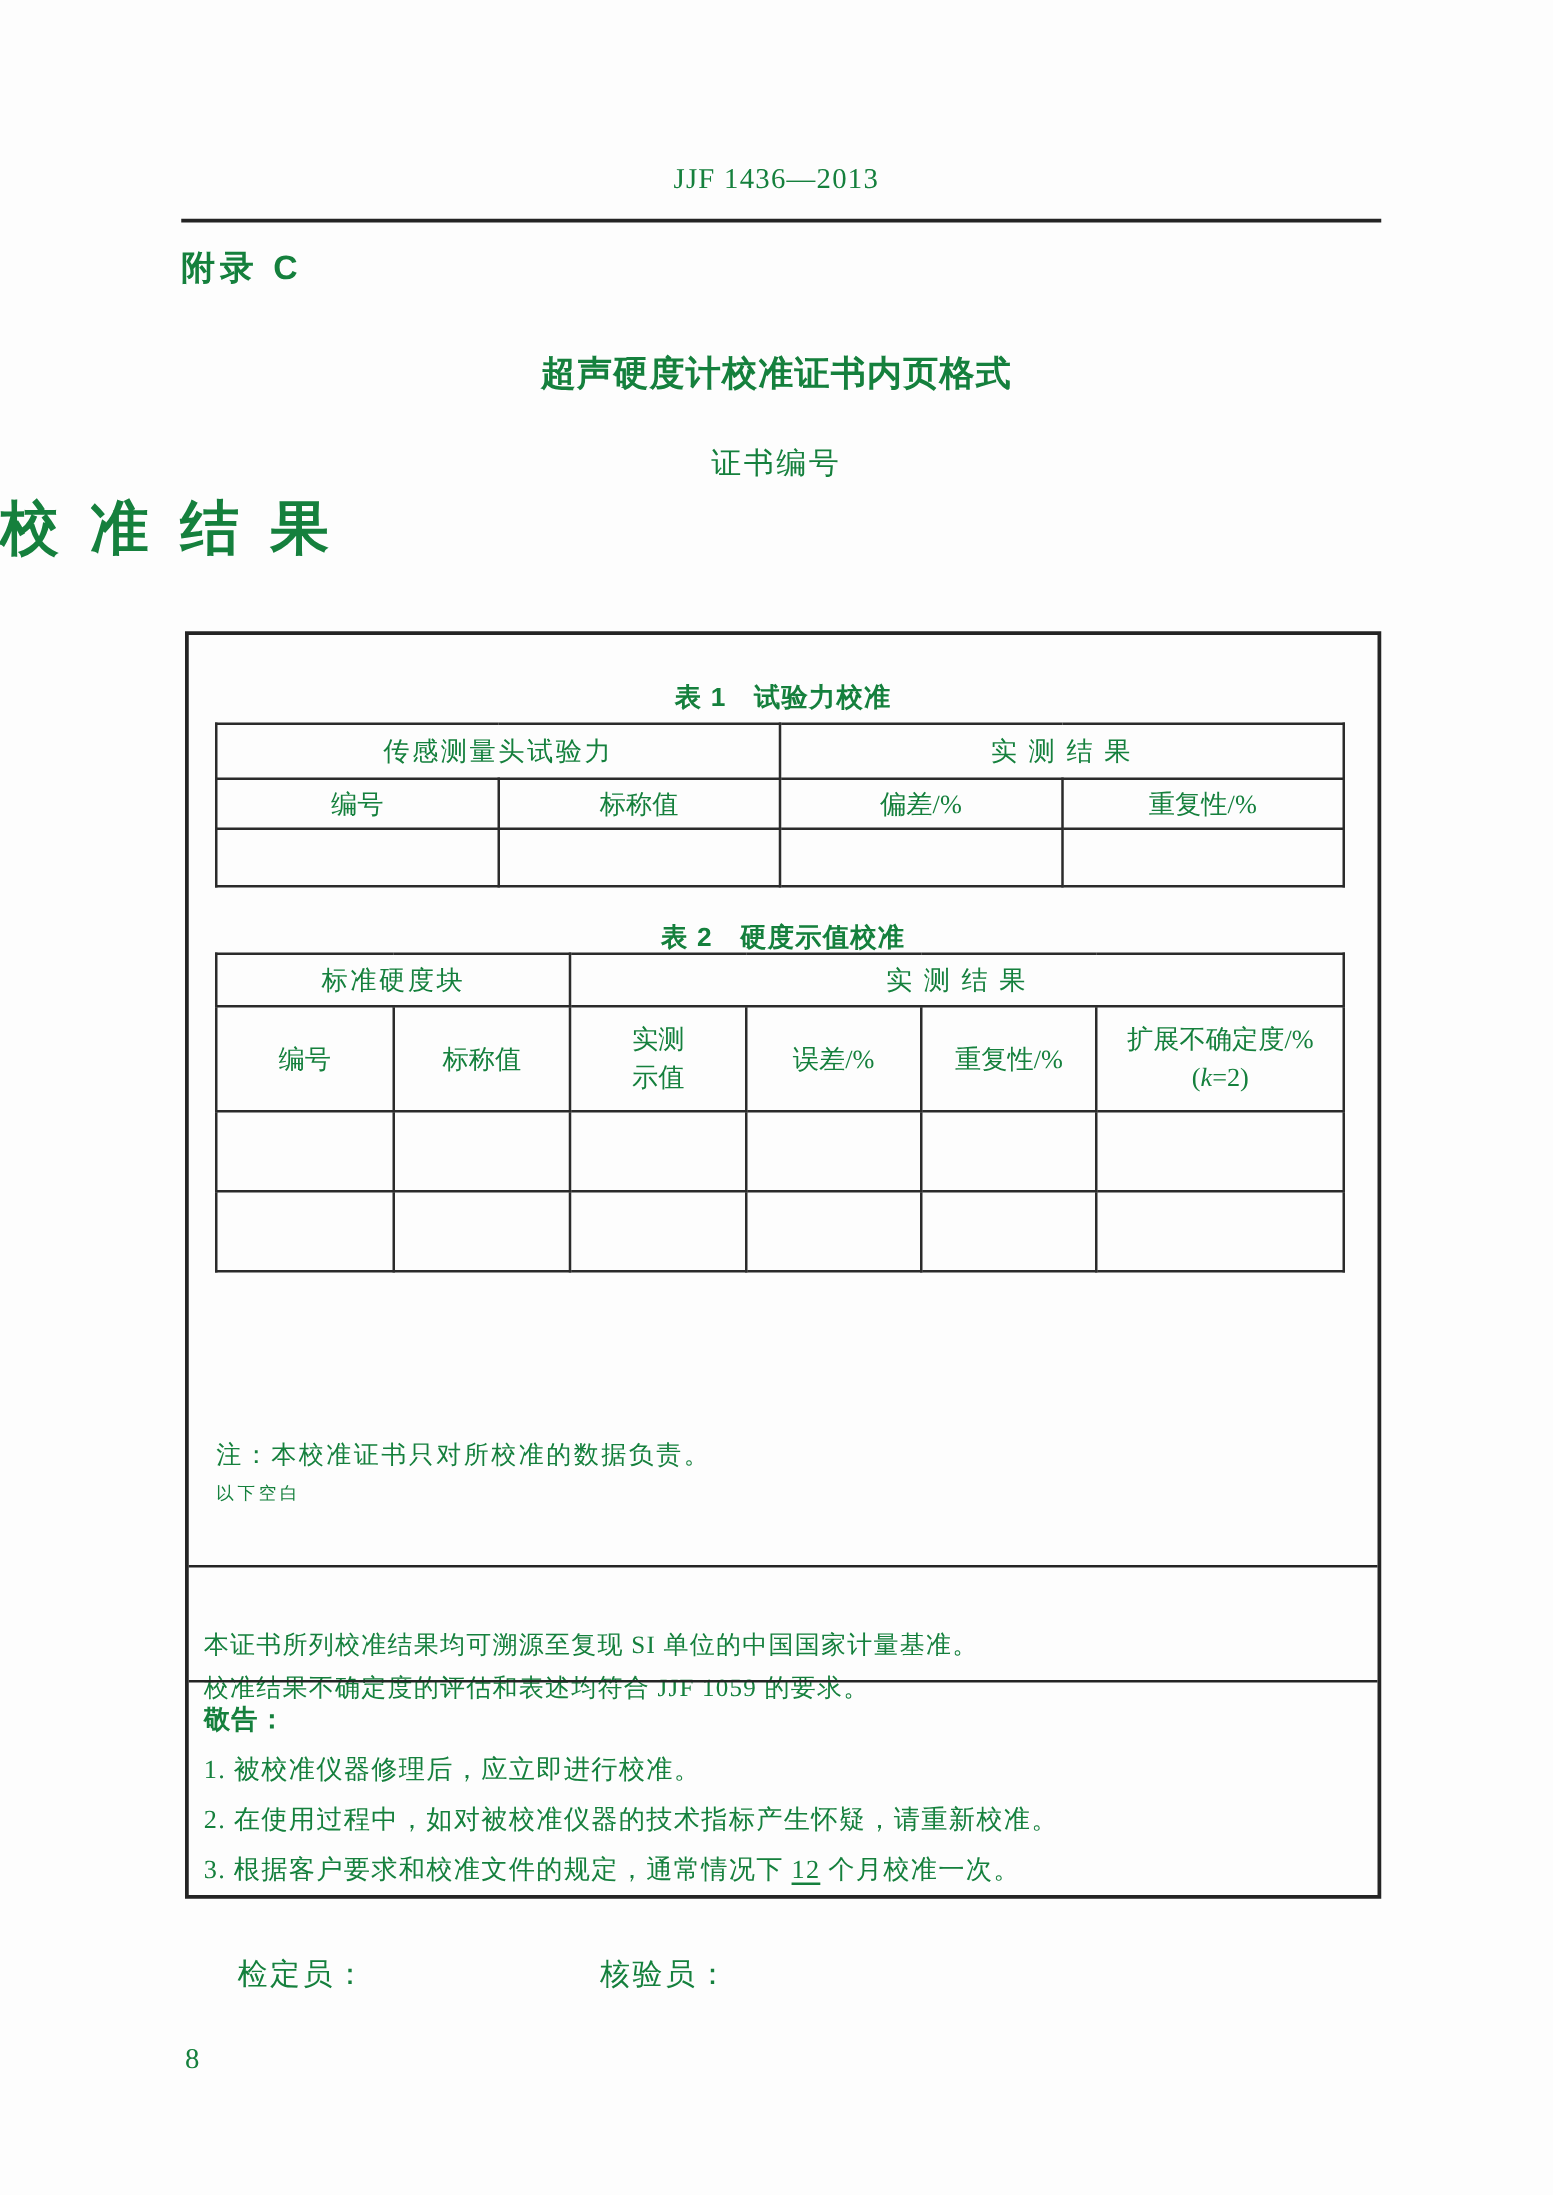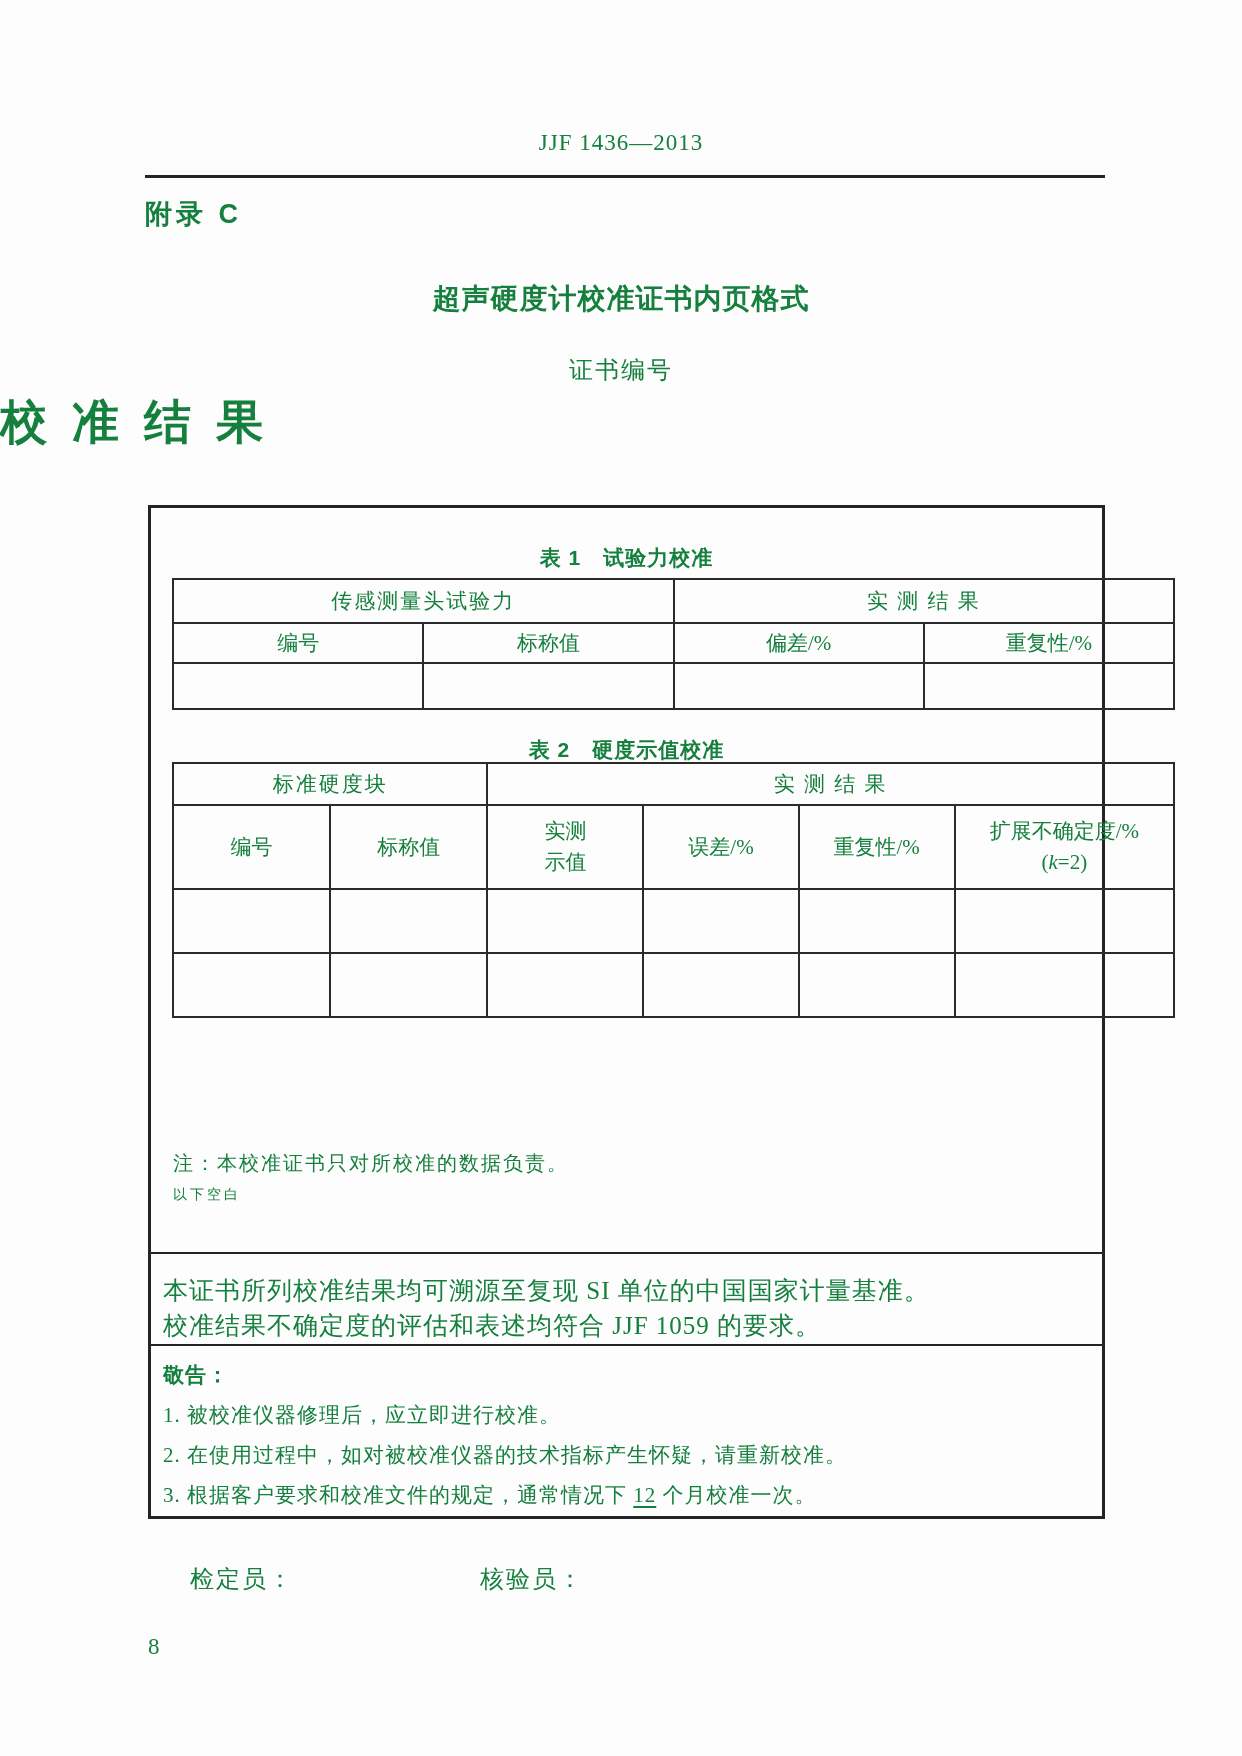--- a/index.html
+++ b/index.html
@@ -22,21 +22,21 @@
   .cert-no{left:0;top:354px;width:100%;text-align:center;font-size:24px;letter-spacing:2px;}
   .main-title{left:0;top:391px;width:100%;text-align:left;font-family:"Liberation Sans","DejaVu Sans",sans-serif;font-weight:bold;font-size:47px;letter-spacing:6px;}
 
   
   .box{left:148px;top:505px;width:957px;height:1014px;border:3px solid #242424;box-sizing:border-box;}
 
   .t-caption{left:0;width:100%;text-align:center;font-family:"Liberation Sans","DejaVu Sans",sans-serif;font-weight:bold;font-size:21px;letter-spacing:1px;}
   .cap1{top:36px;}
   .cap2{top:228px;}
 
-  .tbl{position:absolute;left:21px;width:1003px;border-collapse:collapse;table-layout:fixed;}
+  .tbl{position:absolute;left:21px;width:904px;border-collapse:collapse;table-layout:fixed;}
   .tbl td{border:2px solid #2b2b2b;text-align:center;vertical-align:middle;font-size:21px;padding:0;overflow:hidden;}
   .tbl .r-group td{letter-spacing:2px;}
   .tbl1{top:70px;}
   .tbl1 .r-group td{height:42px;}
   .tbl1 .r-head td{height:38px;}
   .tbl1 .r-body td{height:44px;}
   .tbl2{top:254px;}
   .tbl2 .r-group td{height:40px;}
   .tbl2 .r-head td{height:82px;line-height:31px;}
   .tbl2 .r-body td{height:62px;}
@@ -47,21 +47,21 @@
   .drift sub{font-size:14px;}
   .drift .z2{position:absolute;left:313px;top:0;}
 
   .note-line{left:22px;top:642px;font-size:20px;letter-spacing:2px;}
   .blank-line{left:22px;top:678px;font-size:14px;letter-spacing:3px;}
 
   .sec-divider{left:0;width:100%;height:2px;background:#242424;}
   .div1{top:744px;}
   .div2{top:836px;}
 
-  .stmt{left:12px;font-size:25px;letter-spacing:1px;white-space:nowrap;}
+  .stmt{left:12px;font-size:20px;letter-spacing:1px;white-space:nowrap;margin-top:28px;}
   .s1{top:766px;}
   .s2{top:801px;}
 
   .notice{left:12px;top:854px;font-size:21px;letter-spacing:1px;}
   .notice-title{font-weight:bold;line-height:26px;}
   .notice-item{line-height:26px;margin-top:14px;white-space:nowrap;}
   .u-num{text-decoration:underline;text-underline-offset:4px;}
 
   
   .sig{top:1563px;font-size:24px;letter-spacing:2px;}

